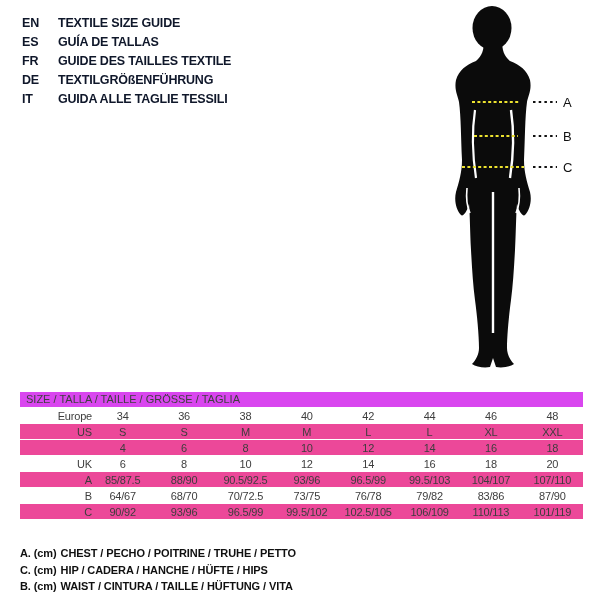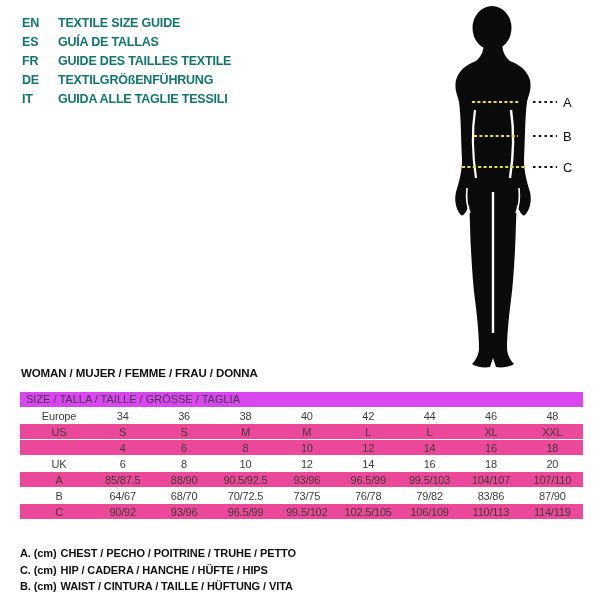--- a/index.html
+++ b/index.html
@@ -2,33 +2,33 @@
 <html><head>
 <meta charset="utf-8">
 <style>
   html,body{margin:0;padding:0;background:#fff;}
   .canvas{
     position:relative;width:600px;height:600px;background:#ffffff;overflow:hidden;
     font-family:"Liberation Sans", sans-serif;color:#111;
   }
   
   .lang-block{position:absolute;left:22px;top:14px;}
-  .lang-row{display:flex;line-height:19px;font-size:12.5px;font-weight:700;letter-spacing:-0.2px;color:#0f766e;}
+  .lang-row{display:flex;line-height:19px;font-size:12.5px;font-weight:700;letter-spacing:-0.2px;color:#0f172a;}
   .lang-code{width:36px;flex:0 0 36px;}
   
   .figure-svg{position:absolute;left:400px;top:0;}
   
   .section-title{position:absolute;left:21px;top:367px;font-size:11.5px;font-weight:700;letter-spacing:-0.1px;color:#101010;}
   
   .table-wrap{position:absolute;left:20px;top:392px;width:563px;}
   .table-header{height:15px;line-height:15px;background:#d946ef;color:#3f3f3f;
     font-size:11px;letter-spacing:0;padding-left:6px;box-sizing:border-box;margin-bottom:1px;}
   table.size-table{border-collapse:collapse;table-layout:fixed;width:563px;font-size:11px;color:#3d3d3d;letter-spacing:-0.2px;}
   table.size-table td{height:15px;border-bottom:1px solid #fff;text-align:center;padding:0;white-space:nowrap;overflow:hidden;}
-  table.size-table td.row-label{text-align:center;padding-left:6px;}
+  table.size-table td.row-label{text-align:right;padding-left:6px;}
   tr.shade td{background:#ec4899;}
   
   .legend-block{position:absolute;left:20px;top:545px;}
   .legend-row{line-height:16.5px;font-size:11px;font-weight:700;letter-spacing:-0.1px;color:#101010;}
   .legend-key{margin-right:4px;margin-top:35px;}
 </style>
 </head>
 <body>
 
 <div class="canvas">
@@ -103,21 +103,20 @@
       <line x1="462" y1="167" x2="524" y2="167" stroke-width="2" stroke-dasharray="3 2.4" stroke="#ece22f"></line>
       <line x1="533" y1="102" x2="557" y2="102" stroke="#111111" stroke-width="2" stroke-dasharray="2.5 3.2"></line>
       <line x1="533" y1="136" x2="557" y2="136" stroke="#111111" stroke-width="2" stroke-dasharray="2.5 3.2"></line>
       <line x1="533" y1="167" x2="557" y2="167" stroke="#111111" stroke-width="2" stroke-dasharray="2.5 3.2"></line>
       <text x="563" y="106.5" font-size="13" fill="#111111">A</text>
       <text x="563" y="140.5" font-size="13" fill="#111111">B</text>
       <text x="563" y="171.5" font-size="13" fill="#111111">C</text>
     </g>
   </svg>
 
-  <div class="section-title">WOMAN / MUJER / FEMME / FRAU / DONNA</div>
 
   <div class="table-wrap">
     <div class="table-header">SIZE / TALLA / TAILLE / GRÖSSE / TAGLIA</div>
     <table class="size-table">
       <colgroup>
         <col style="width:72px">
         <col span="8" style="width:61.375px">
       </colgroup>
       <tbody>
           <tr>
@@ -188,21 +187,21 @@
           </tr>
           <tr class="shade">
             <td class="row-label">C</td>
             <td>90/92</td>
             <td>93/96</td>
             <td>96.5/99</td>
             <td>99.5/102</td>
             <td>102.5/105</td>
             <td>106/109</td>
             <td>110/113</td>
-            <td>114/119</td>
+            <td>101/119</td>
           </tr>
         </tbody>
     </table>
   </div>
 
   <div class="legend-block">
       <div class="legend-row"><span class="legend-key">A. (cm)</span><span class="legend-text">CHEST / PECHO / POITRINE / TRUHE / PETTO</span></div>
       <div class="legend-row"><span class="legend-key">C. (cm)</span><span class="legend-text">HIP / CADERA / HANCHE / HÜFTE / HIPS</span></div>
       <div class="legend-row"><span class="legend-key">B. (cm)</span><span class="legend-text">WAIST / CINTURA / TAILLE / HÜFTUNG / VITA</span></div>
     </div>

